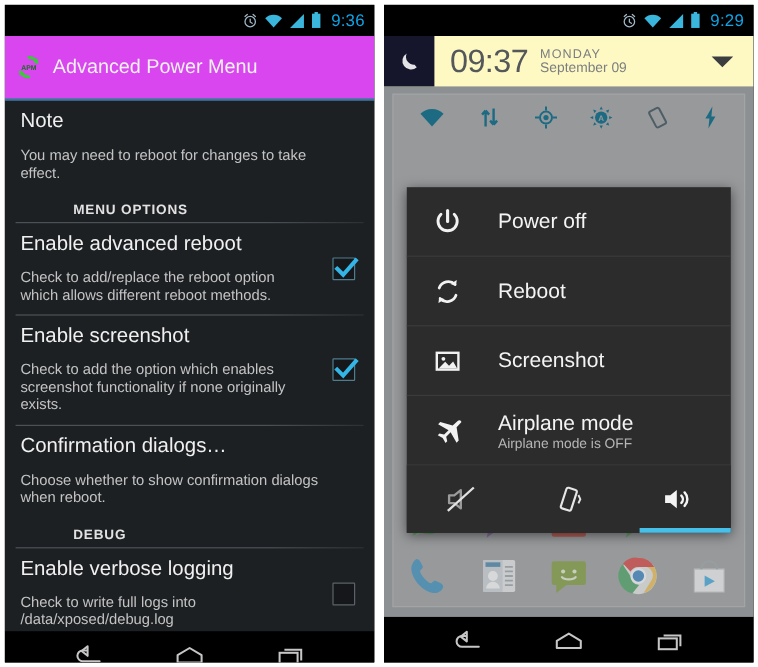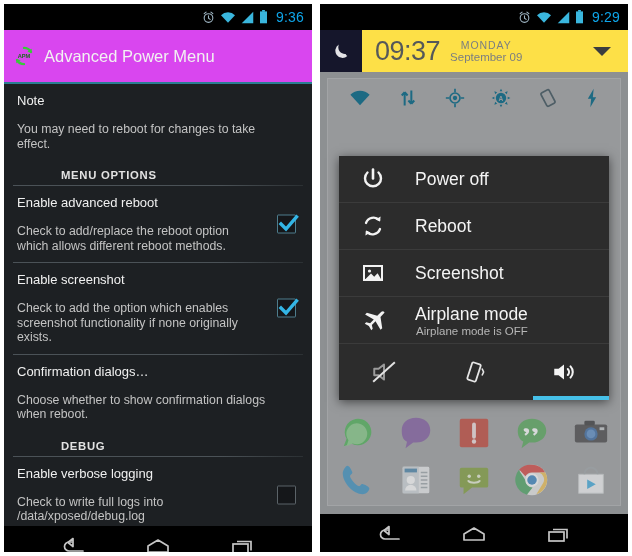--- a/index.html
+++ b/index.html
@@ -66,21 +66,21 @@
     background: #1d2023;
     overflow: hidden;
     position: relative;
   }
   .pref {
     padding: 7px 13px 9px 13px;
     position: relative;
   }
   .pref-title {
     color: #f0f0f0;
-    font-size: 13px;
+    font-size: 17px;
     font-weight: 400;
     line-height: 19px;
   }
   .pref-sum {
     color: #c3c3c3;
     font-size: 12.3px;
     line-height: 14.5px;
     margin-top: 12px;
     padding-right: 52px;
   }
@@ -119,24 +119,23 @@
     overflow: hidden;
   }
   
   .hs-wall {
     position: absolute; inset: 0;
     background: #8d9092;
   }
   .clockwidget {
     position: relative;
     height: 42px;
-    background: #fde047;
-    display: flex;
-    align-items: center;
-    text-align: center;
+    background: #fef9c3;
+    display: flex;
+    align-items: center;
   }
   .moonbox {
     width: 42px; height: 42px;
     background: #15162b;
     display: flex; align-items: center; justify-content: center;
     flex: 0 0 auto;
   }
   .cw-time {
     color: #55585a;
     font-size: 27px;
@@ -187,24 +186,23 @@
     position: absolute;
     left: 19px; right: 19px;
     top: 126px;
     background: #2c2c2c;
     box-shadow: 0 2px 10px rgba(0,0,0,.55);
     z-index: 5;
   }
   .pitem {
     display: flex;
     align-items: center;
-    height: 47px;
+    height: 58px;
     padding-left: 22px;
     border-bottom: 1px solid #3b3b3b;
-    text-align: right;
   }
   .pitem .pico {
     width: 34px;
     display: flex; align-items: center; justify-content: flex-start;
     flex: 0 0 auto;
   }
   .pitem .ptxt { margin-left: 20px; }
   .pitem-label {
     color: #f4f4f4;
     font-size: 17.5px;

